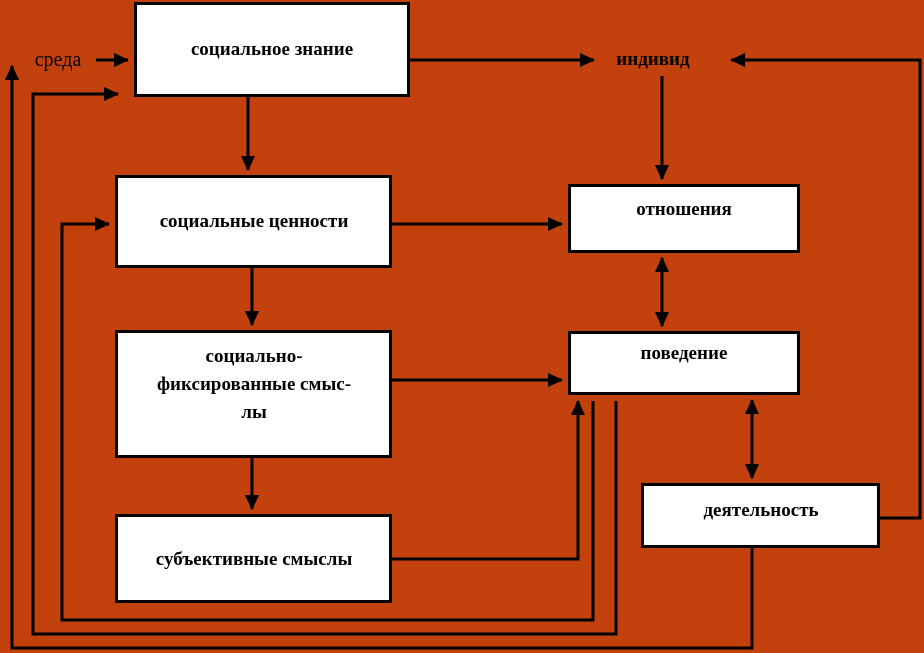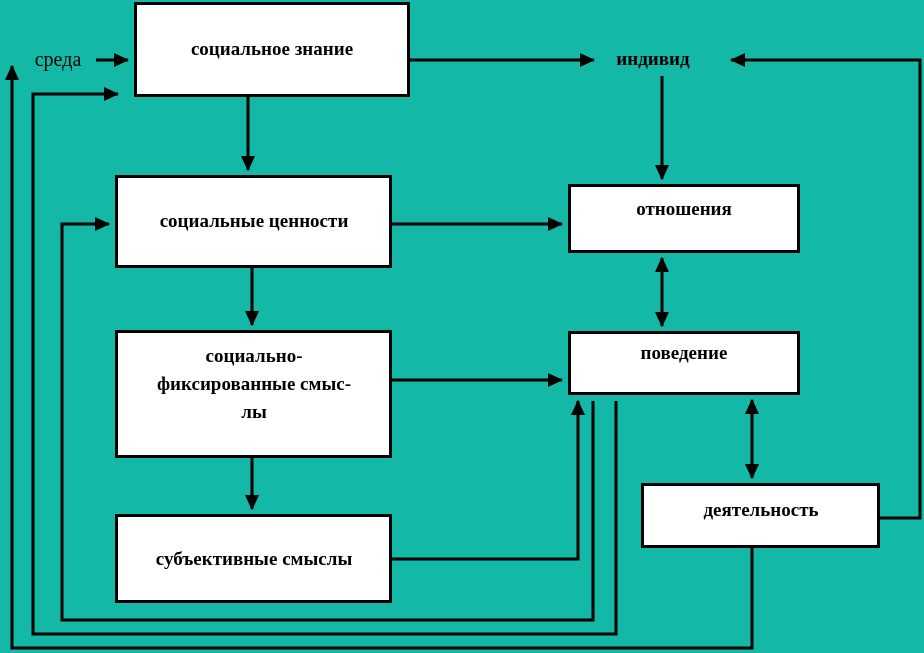--- a/index.html
+++ b/index.html
@@ -4,21 +4,21 @@
 <style>
   html, body {
     margin: 0;
     padding: 0;
     background: #ffffff;
   }
   #canvas-wrap {
     position: relative;
     width: 924px;
     height: 653px;
-    background: #14b8a6;
+    background: #c2410c;
     overflow: hidden;
   }
   svg#diagram {
     position: absolute;
     left: 0;
     top: 0;
     width: 924px;
     height: 653px;
   }
   .box-rect {

